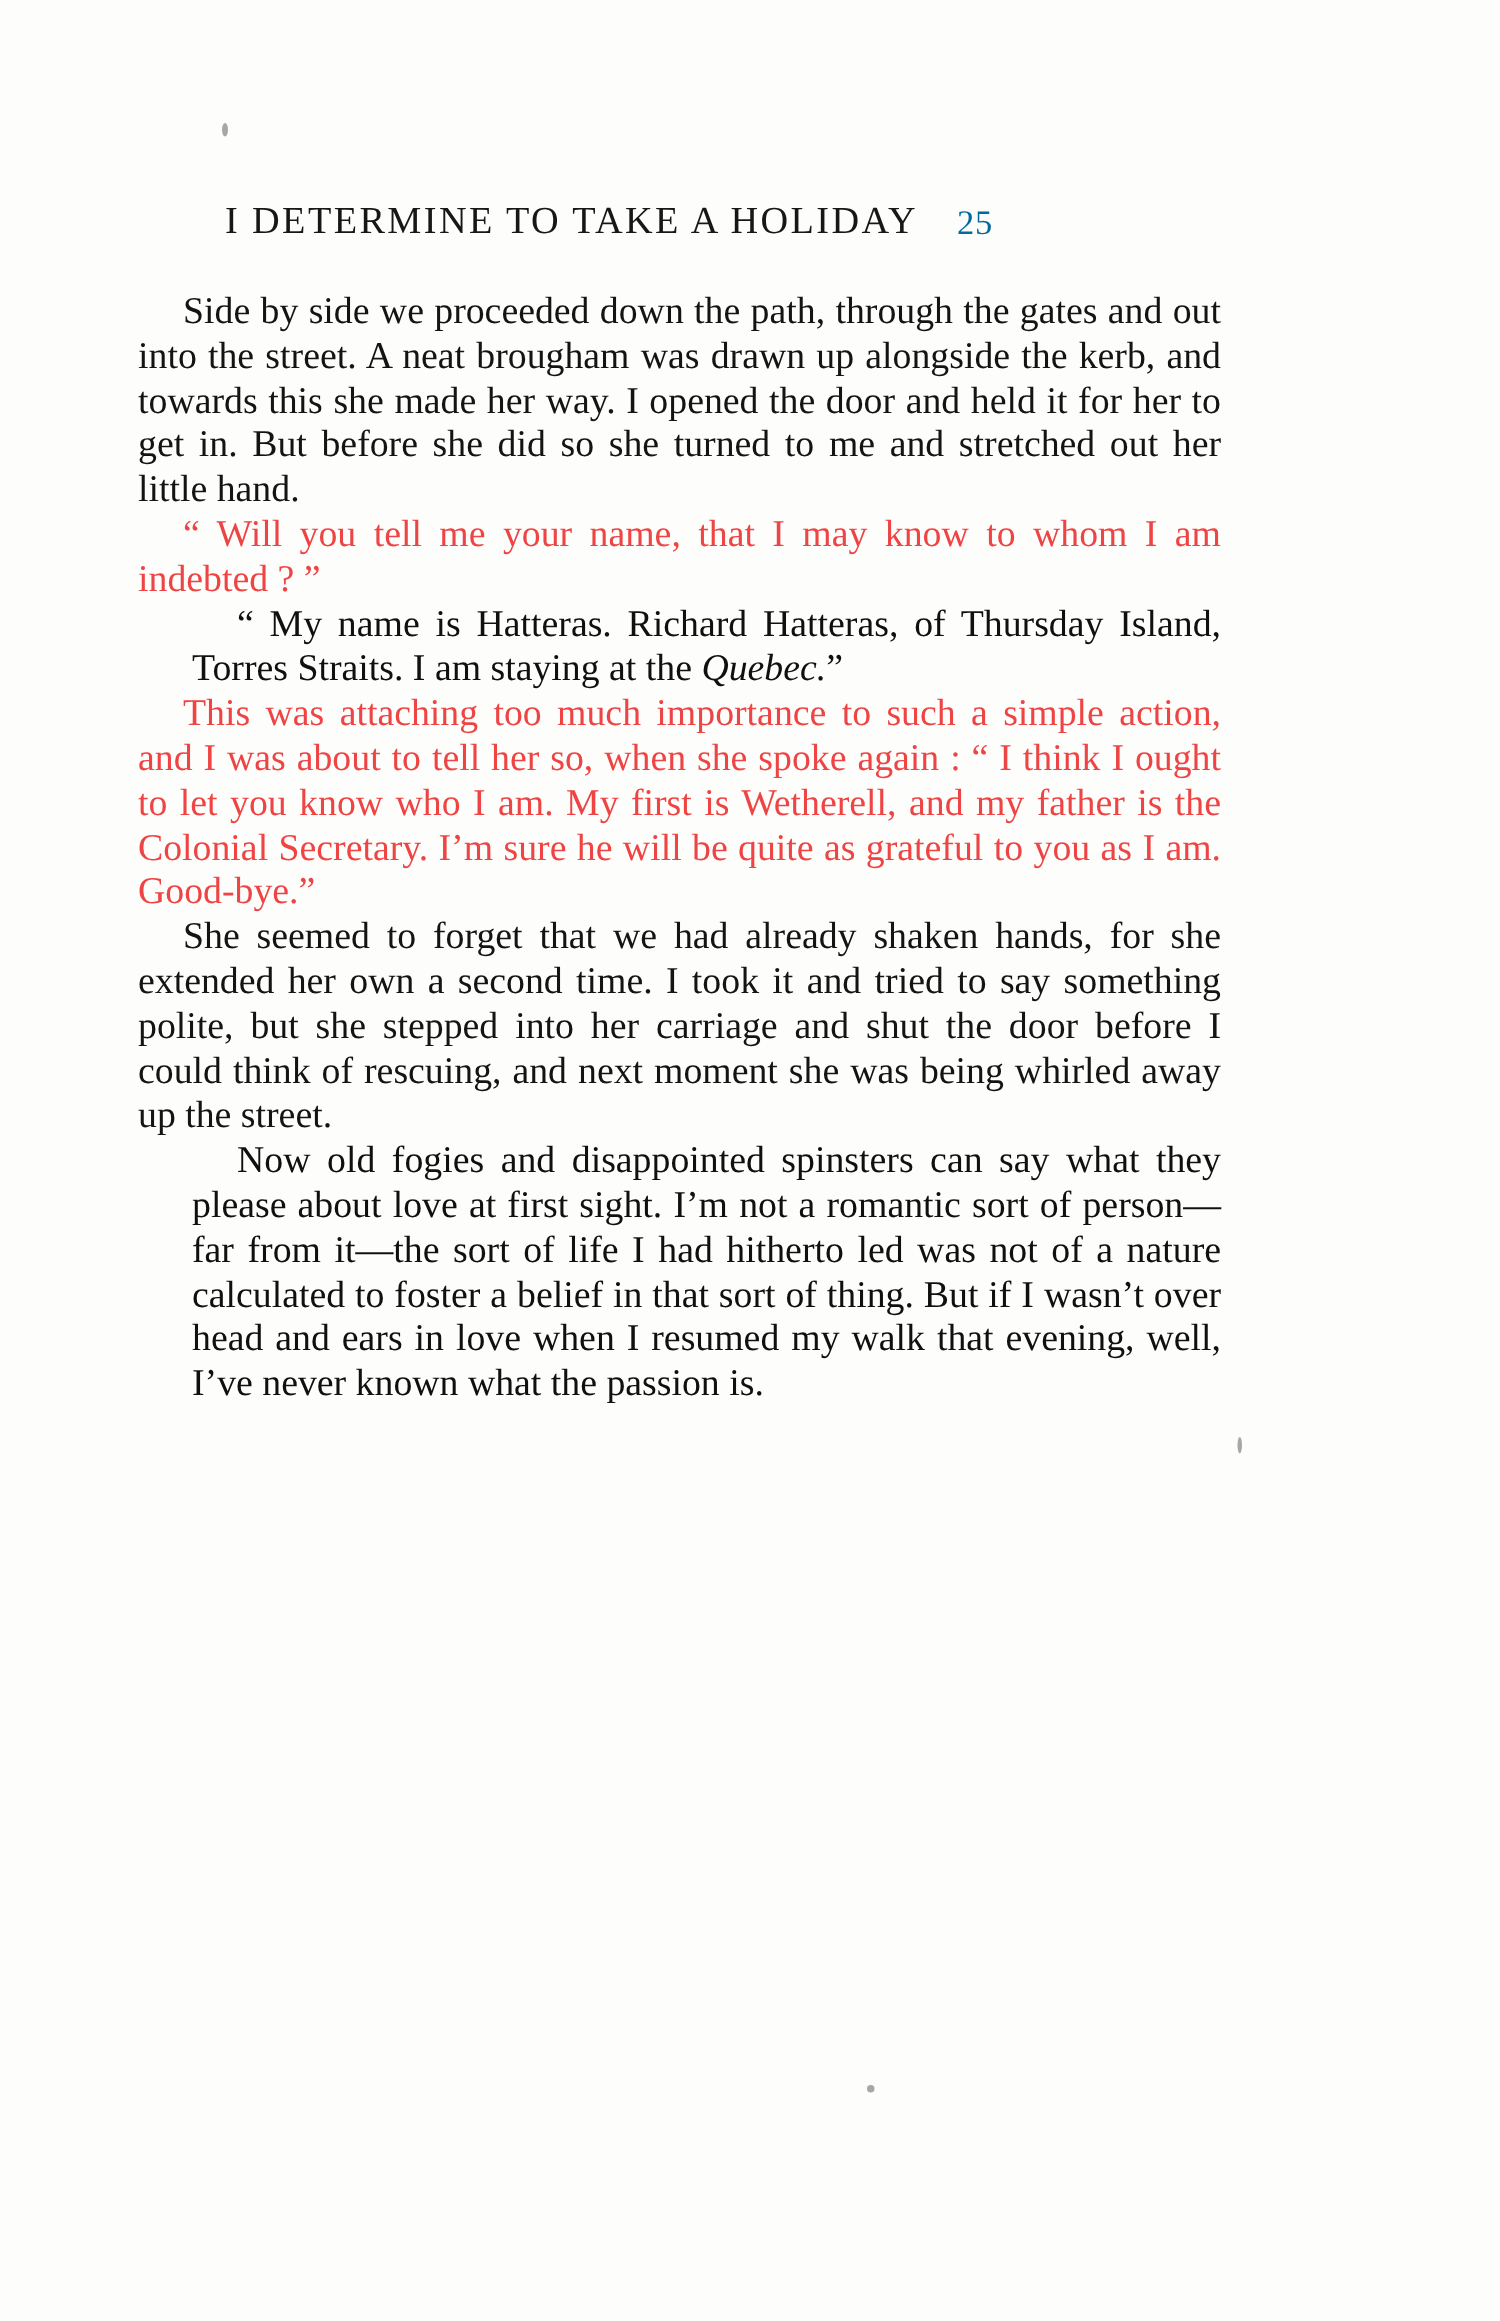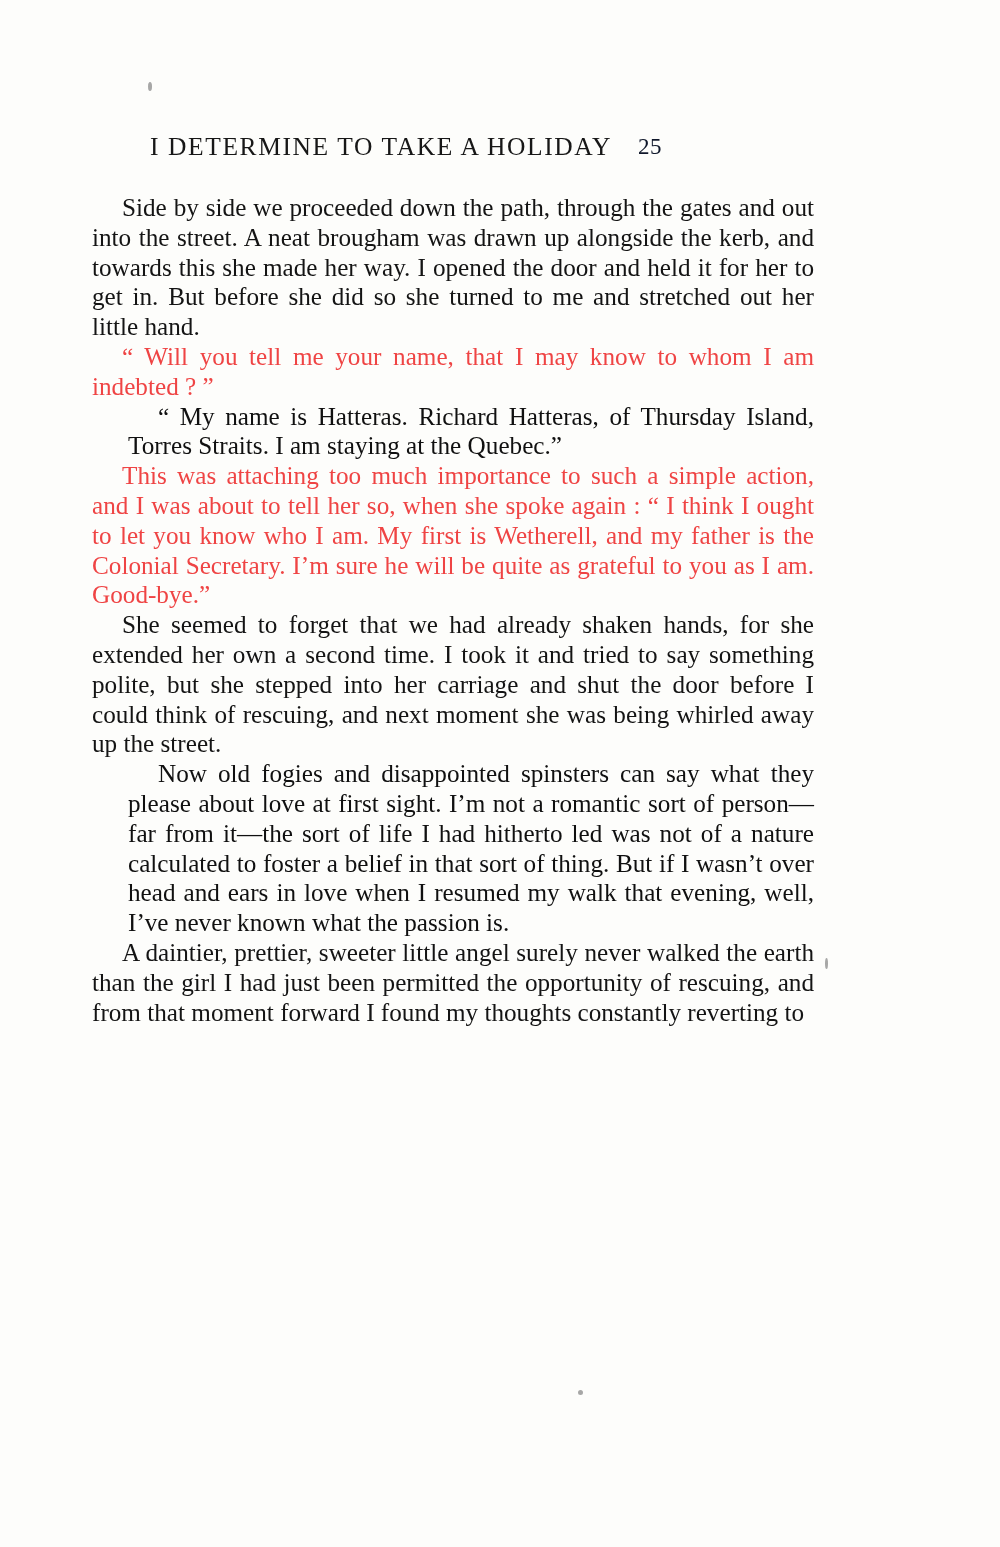--- a/index.html
+++ b/index.html
@@ -27,33 +27,33 @@
     background: #8a8a8a;
     border-radius: 50%;
     opacity: .75;
   }
   .running-head {
     position: absolute;
     left: 150px;
     top: 132px;
     width: 700px;
     display: flex;
-    align-items: center;
+    align-items: flex-end;
     justify-content: flex-start;
   }
   .running-head .title {
     font-size: 25.5px;
     letter-spacing: 1.6px;
     white-space: nowrap;
     color: #171717;
   }
   .running-head .folio {
     font-size: 23px;
     margin-left: 26px;
-    color: #0f172a;
+    color: #0369a1;
     letter-spacing: .5px;
   }
   .textblock {
     position: absolute;
     left: 92px;
     top: 193px;
     width: 722px;
   }
   p.para {
     margin: 0;
@@ -61,20 +61,21 @@
     line-height: 29.8px;
     text-align: justify;
     text-justify: inter-word;
     color: #ef4444;
     hyphens: none;
   }
   p.para.indent {
     text-indent: 30px;
   }
   .ital {
+    font-style: italic;
   }
   
   p.para:nth-child(odd) { color: #141414; }
   p.para:nth-child(3n) { color: #101010; margin-left: 36px; }
   .faded {
     color: #2a2a2a;
   }
 </style>
 </head>
 <body>
@@ -90,15 +91,14 @@
     <span class="folio">25</span>
   </div>
 
   <div class="textblock">
     <p class="para indent">Side by side we proceeded down the path, through the gates and out into the street.  A neat brougham was drawn up alongside the kerb, and towards this she made her way.  I opened the door and held it for her to get in. But before she did so she turned to me and stretched out her little hand.</p>
     <p class="para indent">“ Will you tell me your name, that I may know to whom I am indebted ? ”</p>
     <p class="para indent"><span>“ My name is Hatteras.  Richard Hatteras, of Thursday Island, Torres Straits.  I am staying at the </span><span class="ital">Quebec.</span><span>”</span></p>
     <p class="para indent">This was attaching too much importance to such a simple action, and I was about to tell her so, when she spoke again :  “ I think I ought to let you know who I am.  My first is Wetherell, and my father is the Colonial Secretary.  I’m sure he will be quite as grateful to you as I am.  Good-bye.”</p>
     <p class="para indent">She seemed to forget that we had already shaken hands, for she extended her own a second time.  I took it and tried to say something polite, but she stepped into her carriage and shut the door before I could think of rescuing, and next moment she was being whirled away up the street.</p>
     <p class="para indent faded">Now old fogies and disappointed spinsters can say what they please about love at first sight.  I’m not a romantic sort of person—far from it—the sort of life I had hitherto led was not of a nature calculated to foster a belief in that sort of thing.  But if I wasn’t over head and ears in love when I resumed my walk that evening, well, I’ve never known what the passion is.</p>
-    <p class="para indent faded">A daintier, prettier, sweeter little angel surely never walked the earth than the girl I had just been permitted the opportunity of rescuing, and from that moment forward I found my thoughts constantly reverting to</p>
   </div>
 </div>
 
 </body></html>

